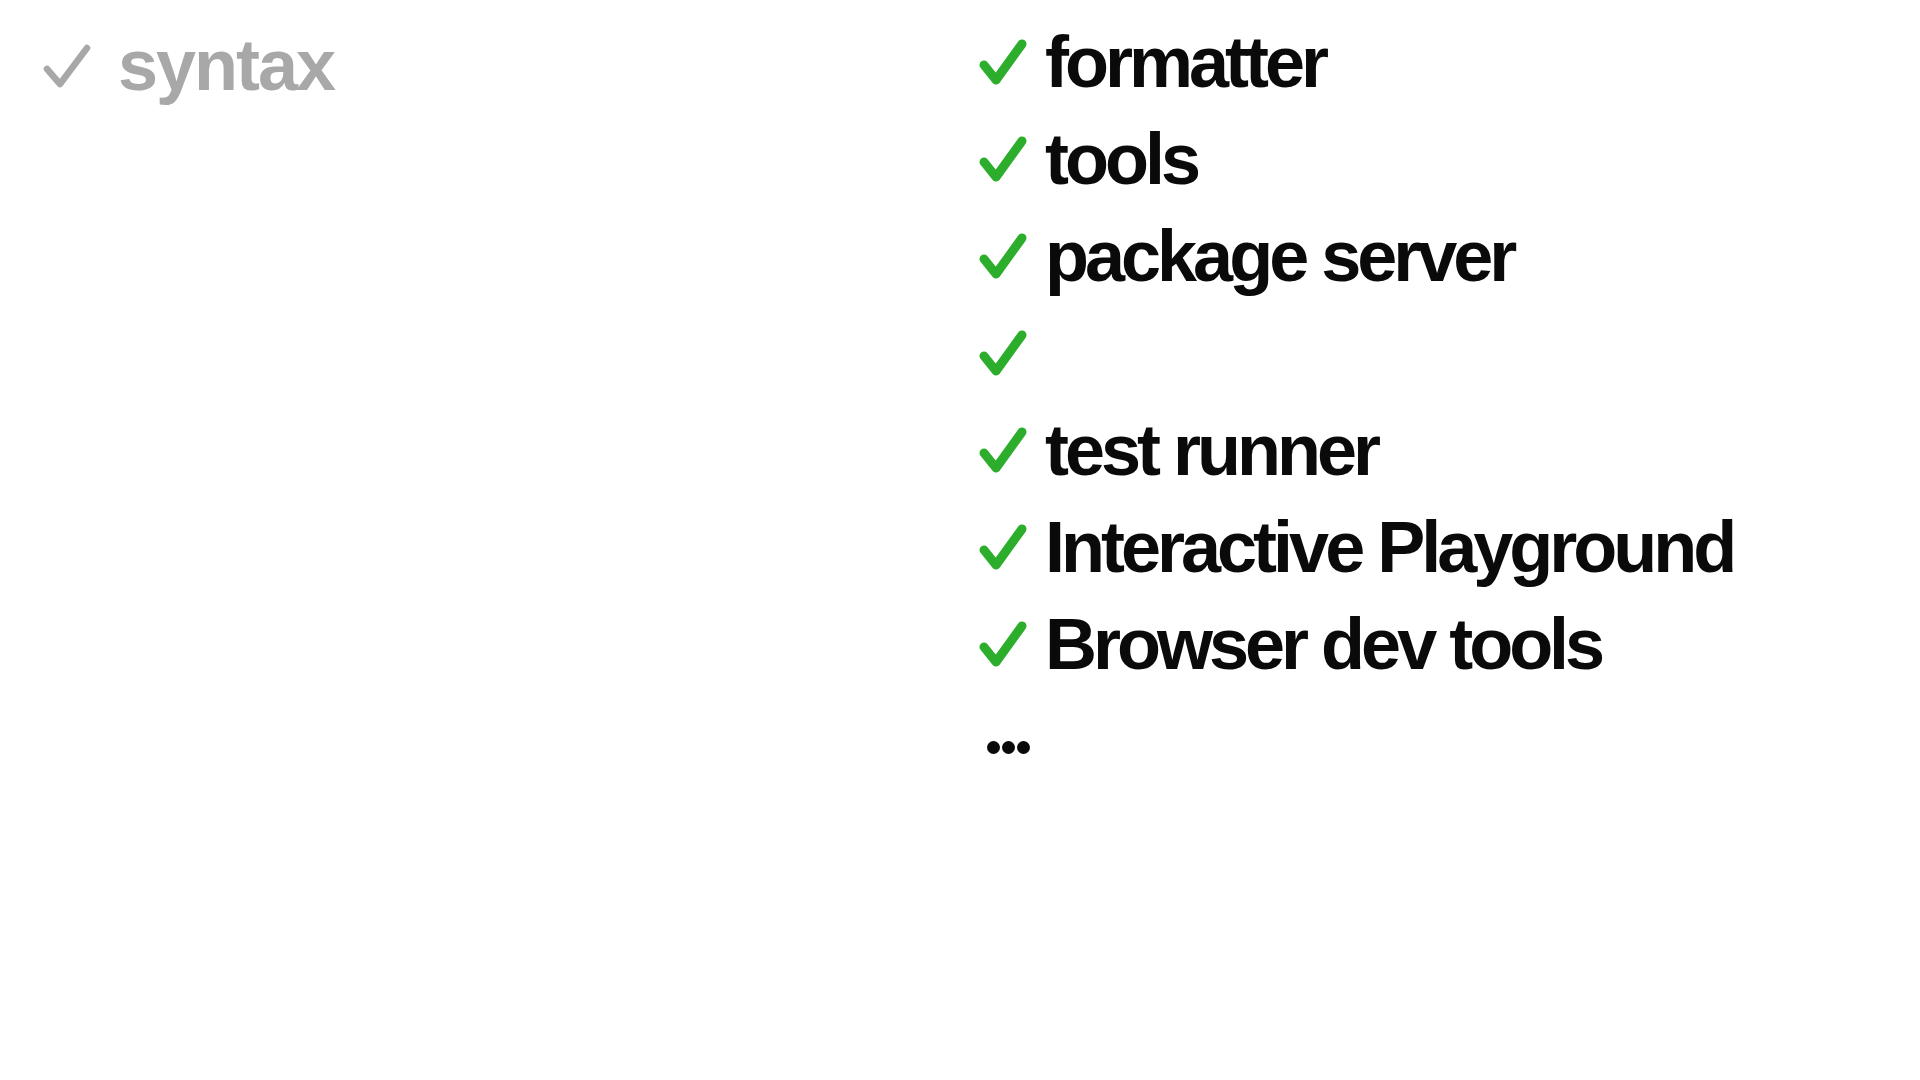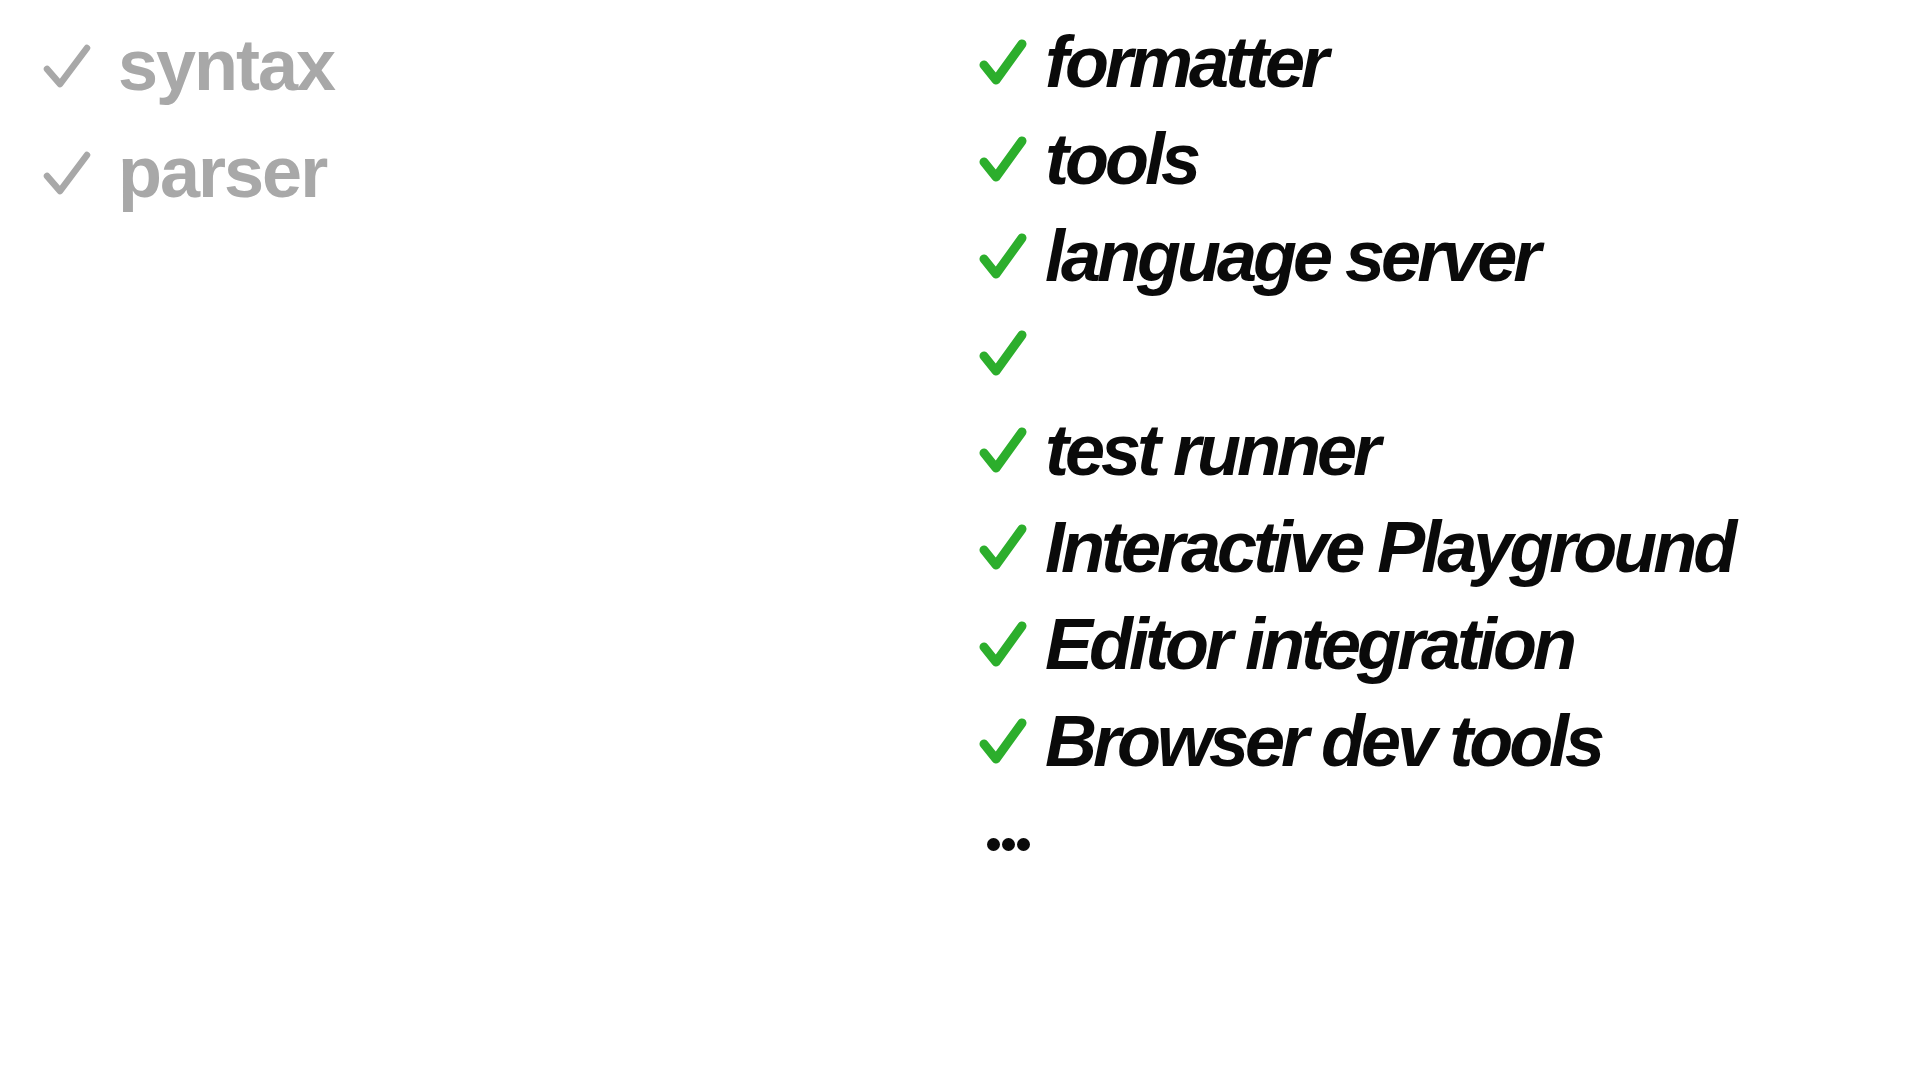--- a/index.html
+++ b/index.html
@@ -33,21 +33,21 @@
     top: 25px;
     gap: 23px;
   }
   .row {
     display: flex;
     align-items: center;
     height: 74px;
     white-space: nowrap;
   }
   .left .row { gap: 24px; }
-  .right .row { gap: 17px; font-style: italic; }
+  .right .row { gap: 17px; }
   .check {
     flex: 0 0 auto;
     display: block;
   }
   .left .check { color: var(--done-color, #a8a8a8); }
   .right .check { color: var(--check-green, #2cae2c); }
   .check svg { display: block; }
   .label {
     font-weight: 700;
     font-size: 72px;
@@ -85,28 +85,20 @@
 
       <div class="row">
         <span class="check">
           <svg width="54" height="54" viewBox="0 0 54 54" fill="none">
             <path d="M7 31 L20 46 L47 10" stroke="currentColor" stroke-width="6.5" stroke-linecap="round" stroke-linejoin="round"></path>
           </svg>
         </span>
         <span class="label">syntax</span>
       </div>
 
-      <div class="row">
-        <span class="check">
-          <svg width="54" height="54" viewBox="0 0 54 54" fill="none">
-            <path d="M7 31 L20 46 L47 10" stroke="currentColor" stroke-width="6.5" stroke-linecap="round" stroke-linejoin="round"></path>
-          </svg>
-        </span>
-        <span class="label">parser</span>
-      </div>
 
 
   </div>
 
   <div class="checklist right">
 
       <div class="row">
         <span class="check">
           <svg width="50" height="52" viewBox="0 0 50 52" fill="none">
             <path d="M6 29 L18 44 L44 8" stroke="currentColor" stroke-width="9" stroke-linecap="round" stroke-linejoin="round"></path>
@@ -123,21 +115,21 @@
         </span>
         <span class="label">tools</span>
       </div>
 
       <div class="row">
         <span class="check">
           <svg width="50" height="52" viewBox="0 0 50 52" fill="none">
             <path d="M6 29 L18 44 L44 8" stroke="currentColor" stroke-width="9" stroke-linecap="round" stroke-linejoin="round"></path>
           </svg>
         </span>
-        <span class="label">language server</span>
+        <span class="label">package server</span>
       </div>
 
       <div class="row">
         <span class="check">
           <svg width="50" height="52" viewBox="0 0 50 52" fill="none">
             <path d="M6 29 L18 44 L44 8" stroke="currentColor" stroke-width="9" stroke-linecap="round" stroke-linejoin="round"></path>
           </svg>
         </span>
       </div>
 
@@ -154,28 +146,20 @@
       <div class="row">
         <span class="check">
           <svg width="50" height="52" viewBox="0 0 50 52" fill="none">
             <path d="M6 29 L18 44 L44 8" stroke="currentColor" stroke-width="9" stroke-linecap="round" stroke-linejoin="round"></path>
           </svg>
         </span>
         <span class="label">Interactive Playground</span>
       </div>
 
 
-      <div class="row">
-        <span class="check">
-          <svg width="50" height="52" viewBox="0 0 50 52" fill="none">
-            <path d="M6 29 L18 44 L44 8" stroke="currentColor" stroke-width="9" stroke-linecap="round" stroke-linejoin="round"></path>
-          </svg>
-        </span>
-        <span class="label">Editor integration</span>
-      </div>
 
       <div class="row">
         <span class="check">
           <svg width="50" height="52" viewBox="0 0 50 52" fill="none">
             <path d="M6 29 L18 44 L44 8" stroke="currentColor" stroke-width="9" stroke-linecap="round" stroke-linejoin="round"></path>
           </svg>
         </span>
         <span class="label">Browser dev tools</span>
       </div>
 

